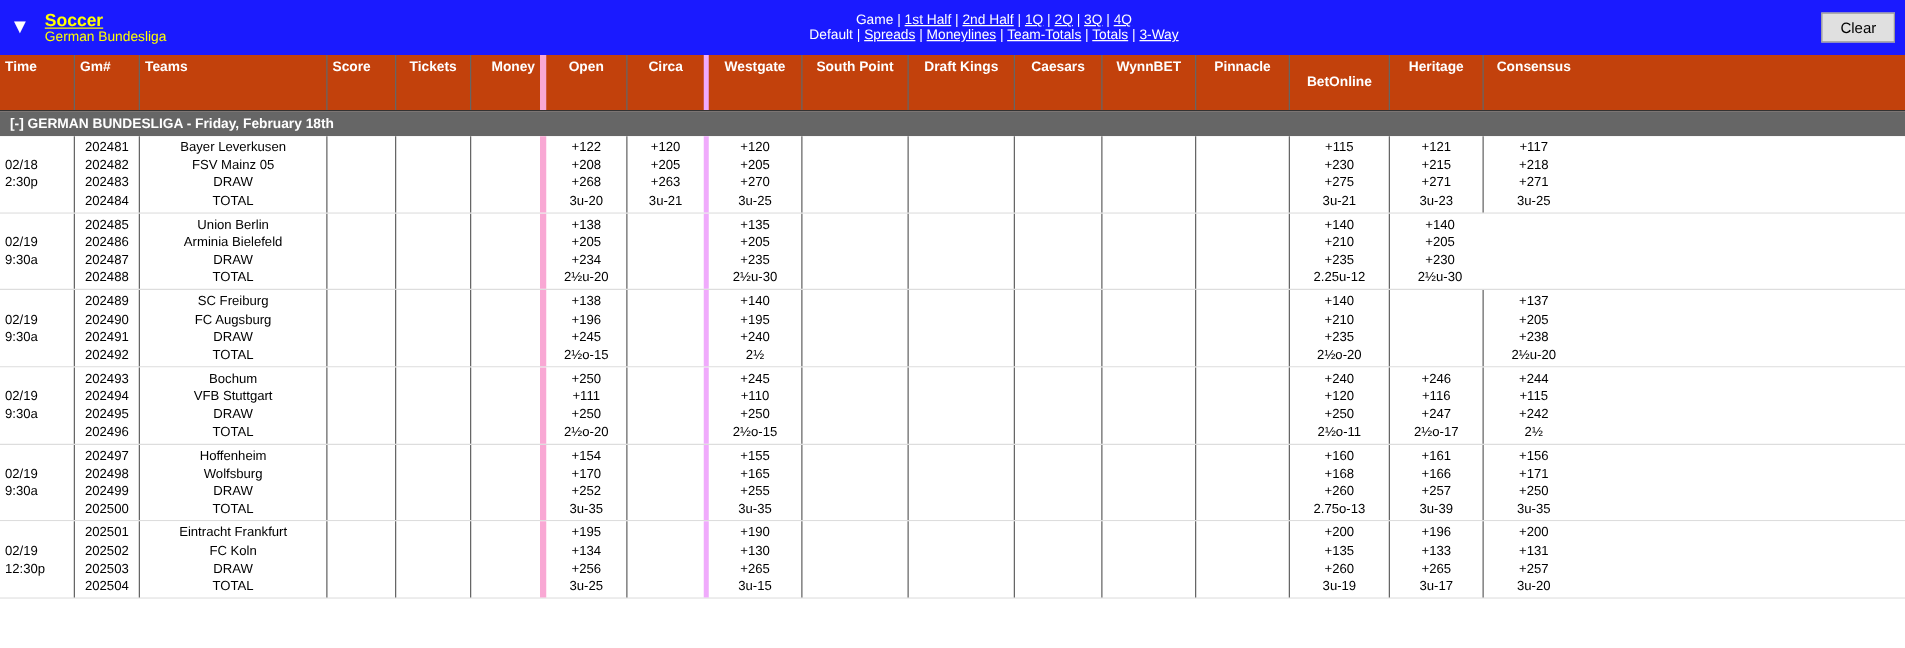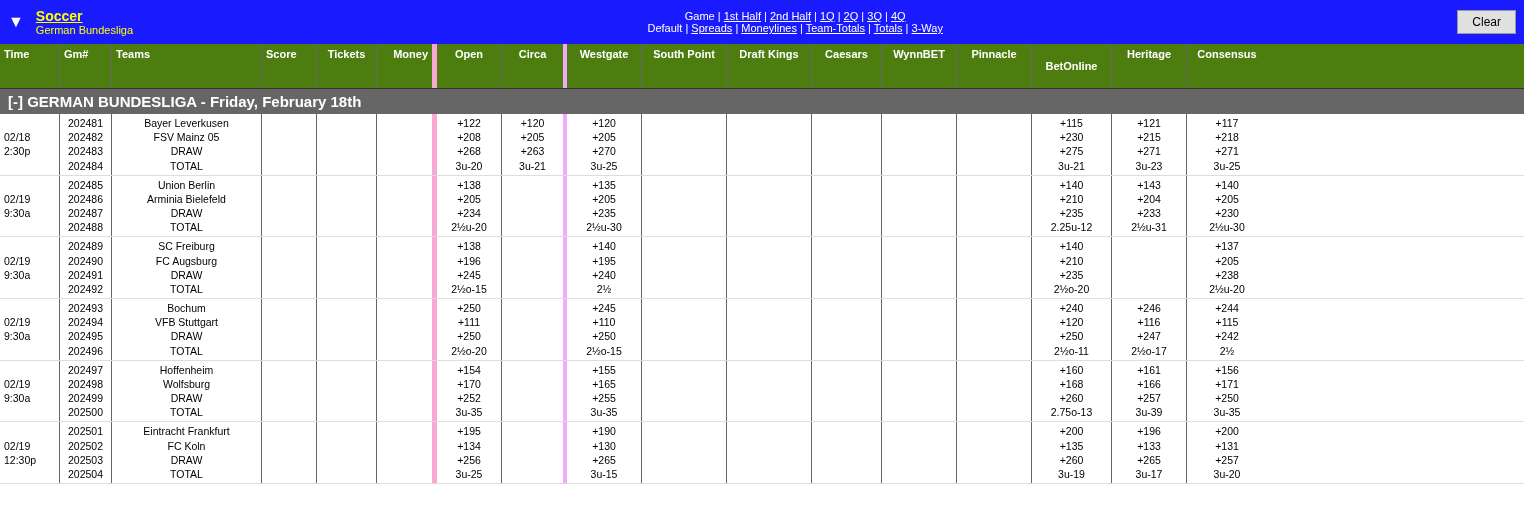--- a/index.html
+++ b/index.html
@@ -31,21 +31,21 @@
       background: #e0e0e0;
       border: 1px solid #999;
       padding: 4px 14px;
       cursor: pointer;
       font-size: 12px;
       color: #000;
     }
 
     #col-headers {
       display: flex;
-      background: #4d7c0f;
+      background: #c2410c;
       color: #fff;
       font-size: 11px;
       font-weight: bold;
       border-bottom: 1px solid #333;
     }
     .col-time { width: 60px; min-width: 60px; padding: 4px 4px; border-right: 1px solid #666; }
     .col-gm { width: 52px; min-width: 52px; padding: 4px 4px; border-right: 1px solid #666; }
     .col-teams { width: 150px; min-width: 150px; padding: 4px 4px; border-right: 1px solid #666; }
     .col-score { width: 55px; min-width: 55px; padding: 4px 4px; border-right: 1px solid #666; }
     .col-tickets { width: 60px; min-width: 60px; padding: 4px 4px; border-right: 1px solid #666; text-align: center; }
@@ -60,21 +60,21 @@
     .col-pinnacle { width: 75px; min-width: 75px; padding: 4px 4px; border-right: 1px solid #666; text-align: center; }
     .col-betonline { width: 80px; min-width: 80px; padding: 16px 4px; border-right: 1px solid #666; text-align: center; }
     .col-heritage { width: 75px; min-width: 75px; padding: 4px 4px; border-right: 1px solid #666; text-align: center; }
     .col-consensus { width: 80px; min-width: 80px; padding: 4px 4px; text-align: center; }
 
     .section-header {
       background: #666;
       color: #fff;
       font-weight: bold;
       padding: 4px 8px;
-      font-size: 15px;
+      font-size: 11px;
     }
 
     .game-row {
       display: flex;
       border-bottom: 1px solid #ddd;
       background: #fff;
     }
     .game-row .col-time,
     .game-row .col-gm,
     .game-row .col-teams,
@@ -344,26 +344,20 @@
         <div class="cell-line"></div>
         <div class="cell-line"></div>
         <div class="cell-line"></div>
       </div>
       <div class="col-betonline">
         <div class="cell-line">+140</div>
         <div class="cell-line">+210</div>
         <div class="cell-line">+235</div>
         <div class="cell-line">2.25u-12</div>
       </div>
-      <div class="col-heritage">
-        <div class="cell-line">+143</div>
-        <div class="cell-line">+204</div>
-        <div class="cell-line">+233</div>
-        <div class="cell-line">2½u-31</div>
-      </div>
       <div class="col-consensus">
         <div class="cell-line">+140</div>
         <div class="cell-line">+205</div>
         <div class="cell-line">+230</div>
         <div class="cell-line">2½u-30</div>
       </div>
     </div>
     <div class="game-row">
       <div class="col-time" style="white-space: pre-line;">02/19
 9:30a</div>

